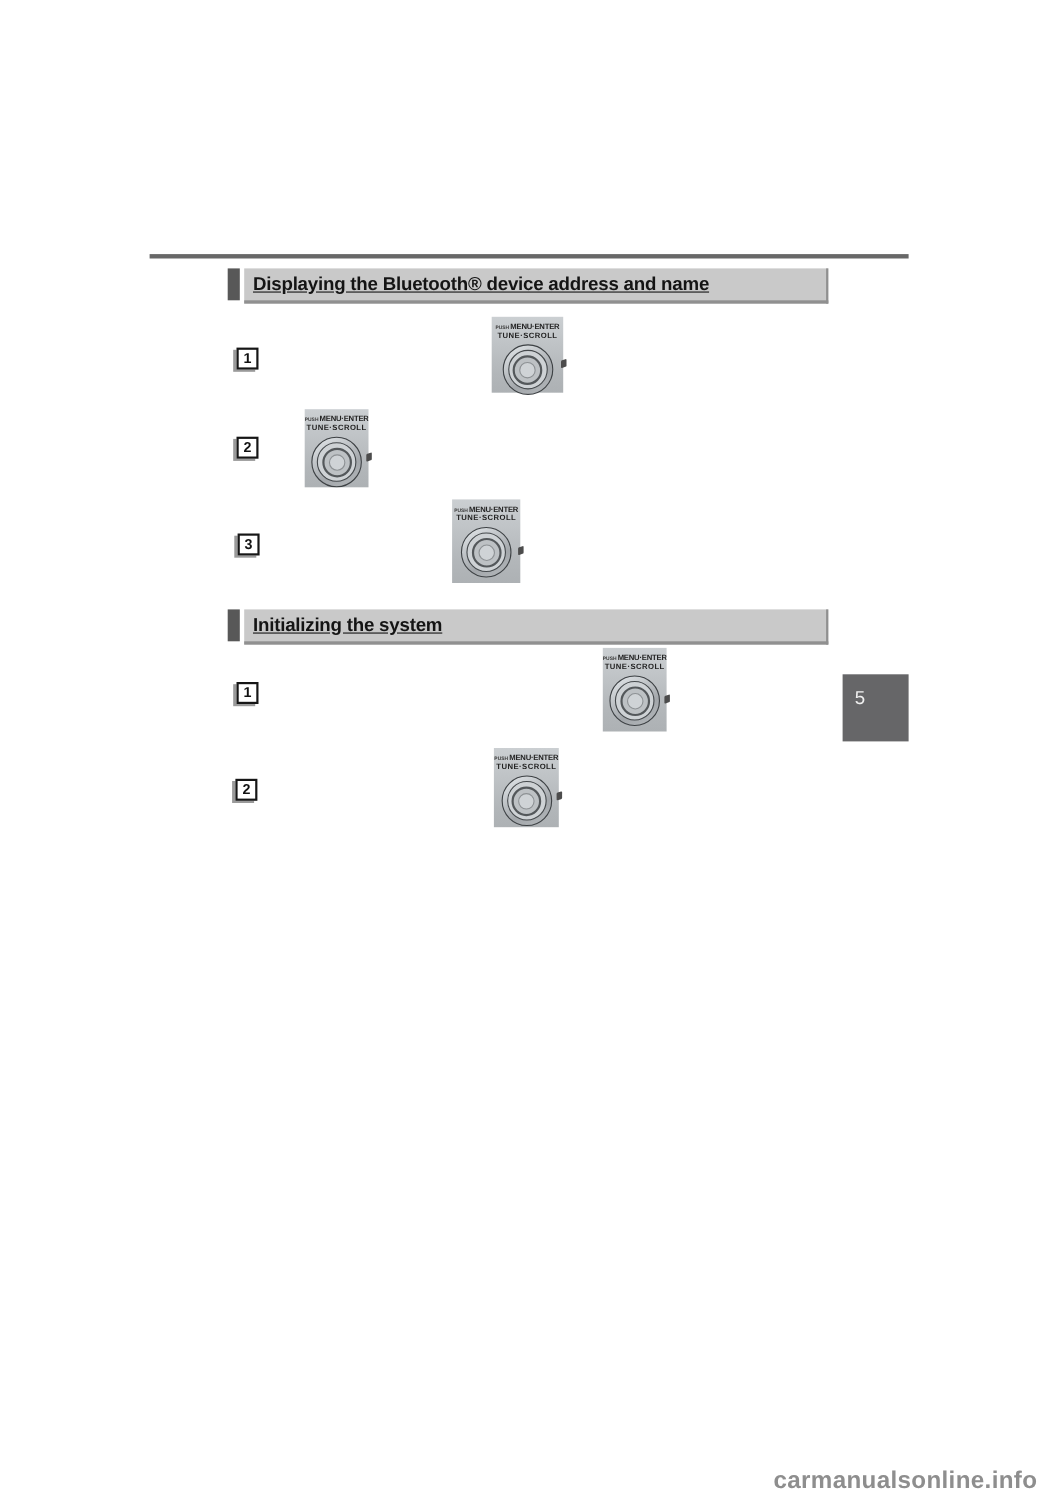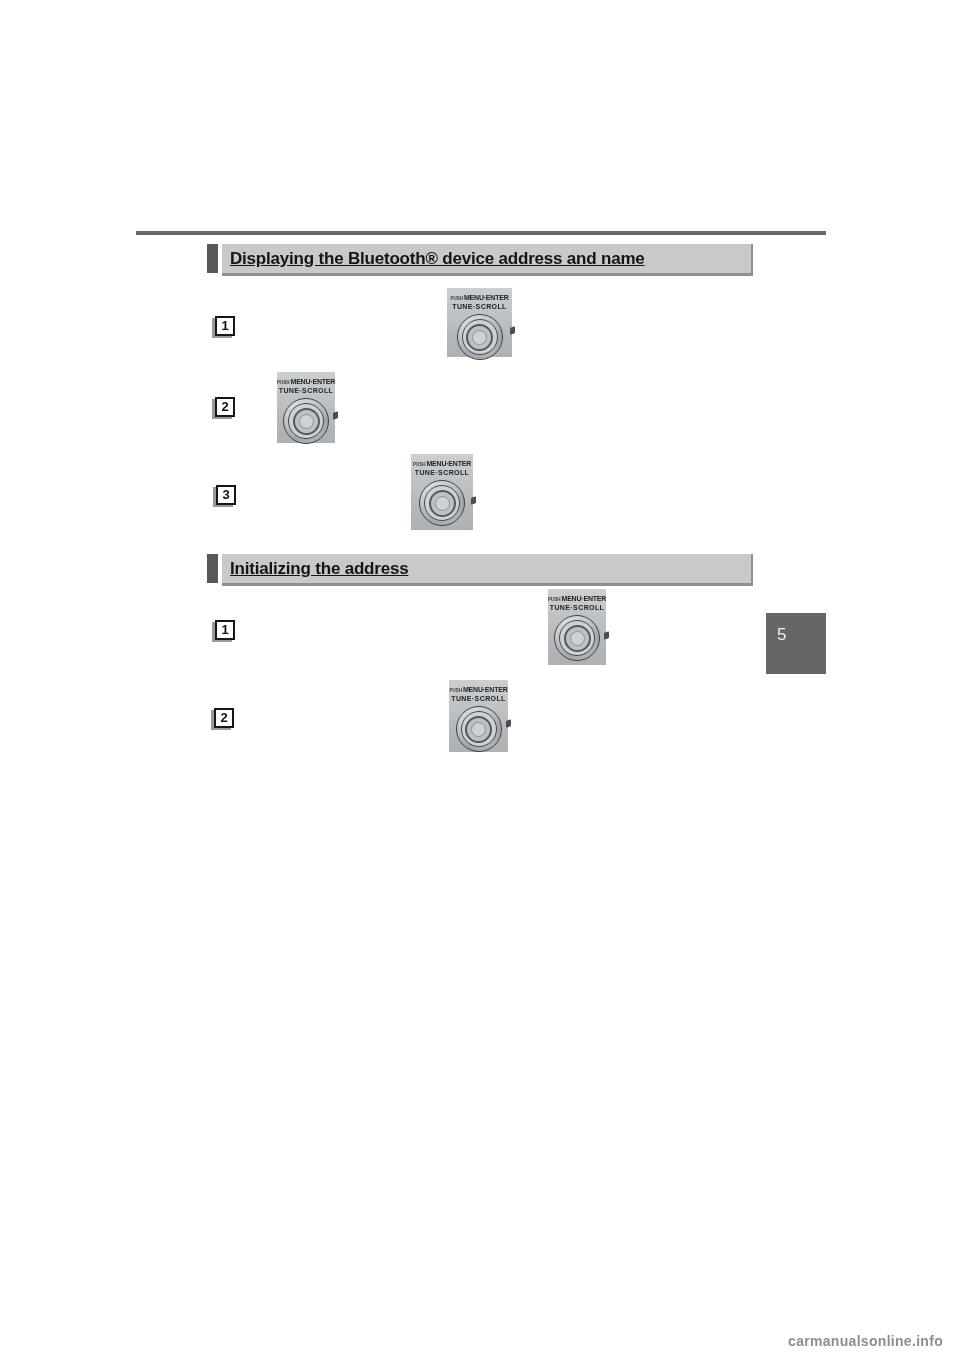--- a/index.html
+++ b/index.html
@@ -151,21 +151,21 @@
     left: 11px; top: 12px;
     font-size: 17px;
     color: #efefef;
   }
 
   
   .watermark {
     position: absolute;
     top: 1333px;
     right: 17px;
-    font-size: 14px;
+    font-size: 22px;
     font-weight: bold;
     letter-spacing: 0.3px;
     color: #8e8e8e;
   }
 </style>
 </head>
 <body>
 
 <div class="page">
 
@@ -241,21 +241,21 @@
             </div>
           </div>
         </div>
       </div>
     <div class="kmark"></div>
   </div>
 
   <div class="hdr hdr2">
     <span class="accent"></span>
     <span class="hdr-bar">
-      <span class="hdr-text">Initializing the address</span>
+      <span class="hdr-text">Initializing the system</span>
     </span>
   </div>
 
   <div class="stepbox s4">
     <span>1</span>
   </div>
   <div class="stepbox s5">
     <span>2</span>
   </div>
 

